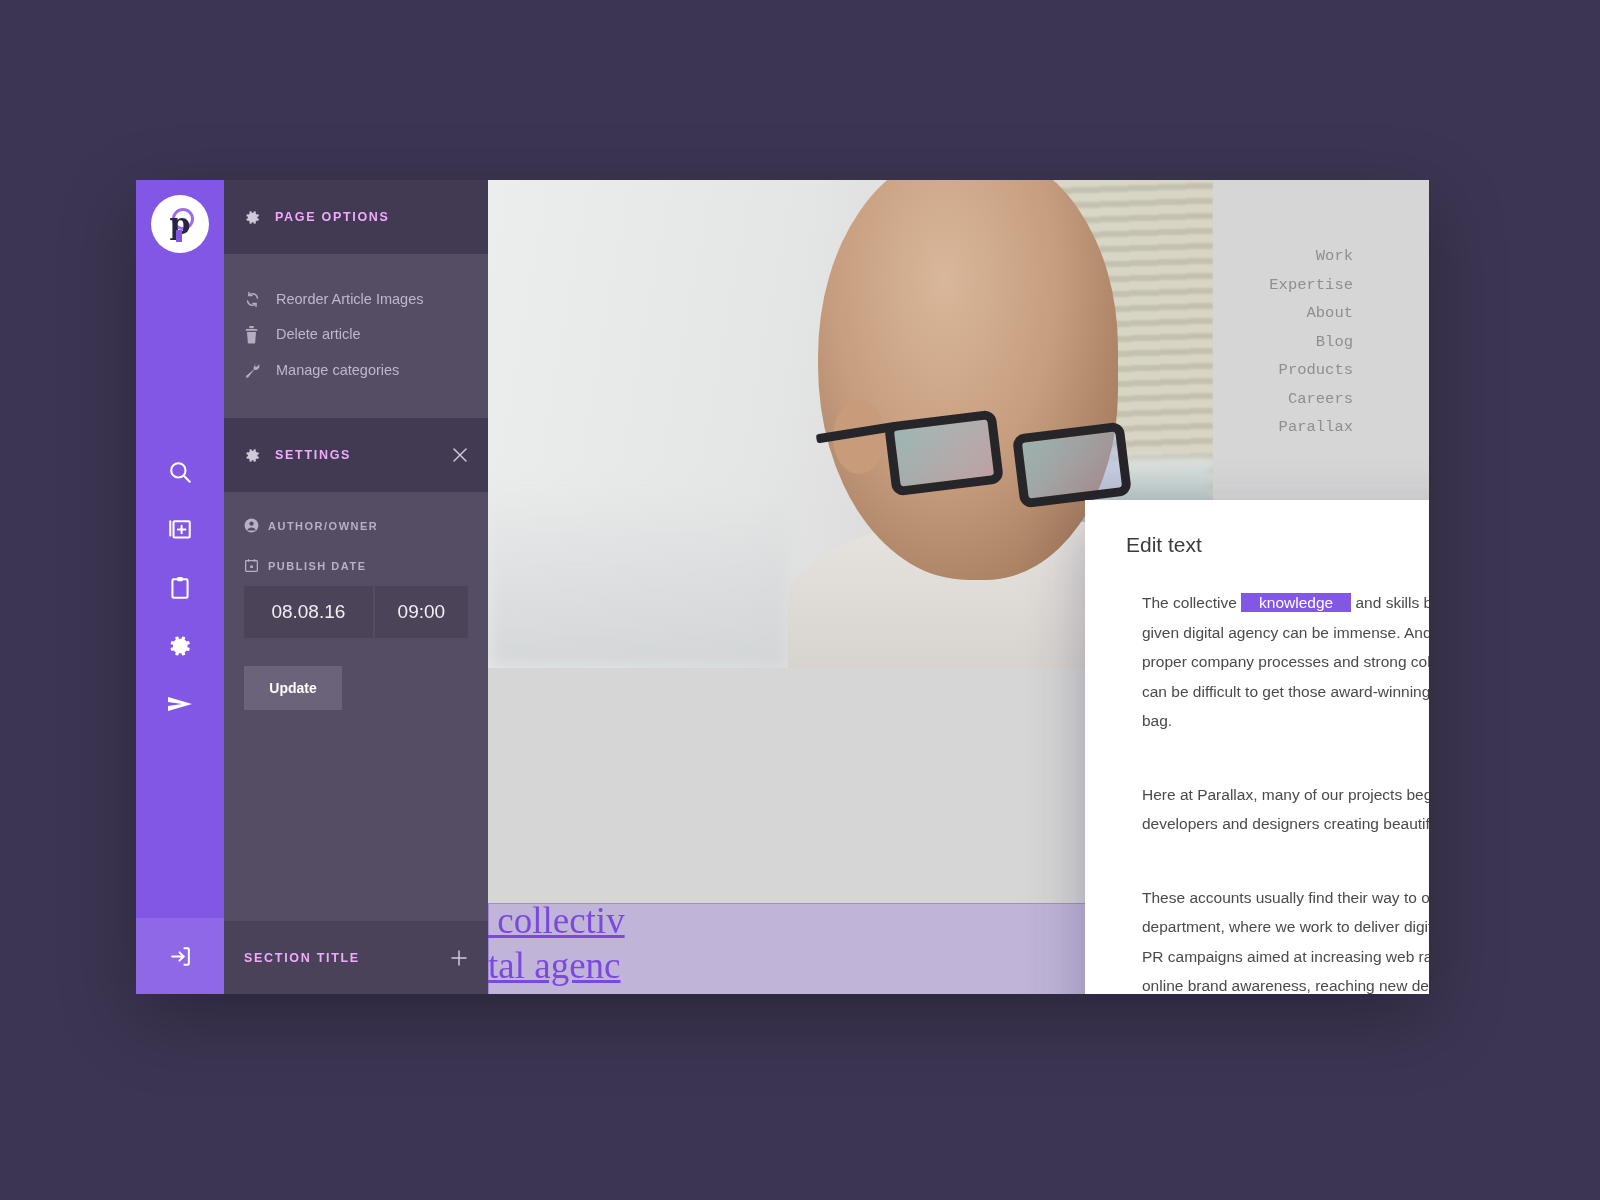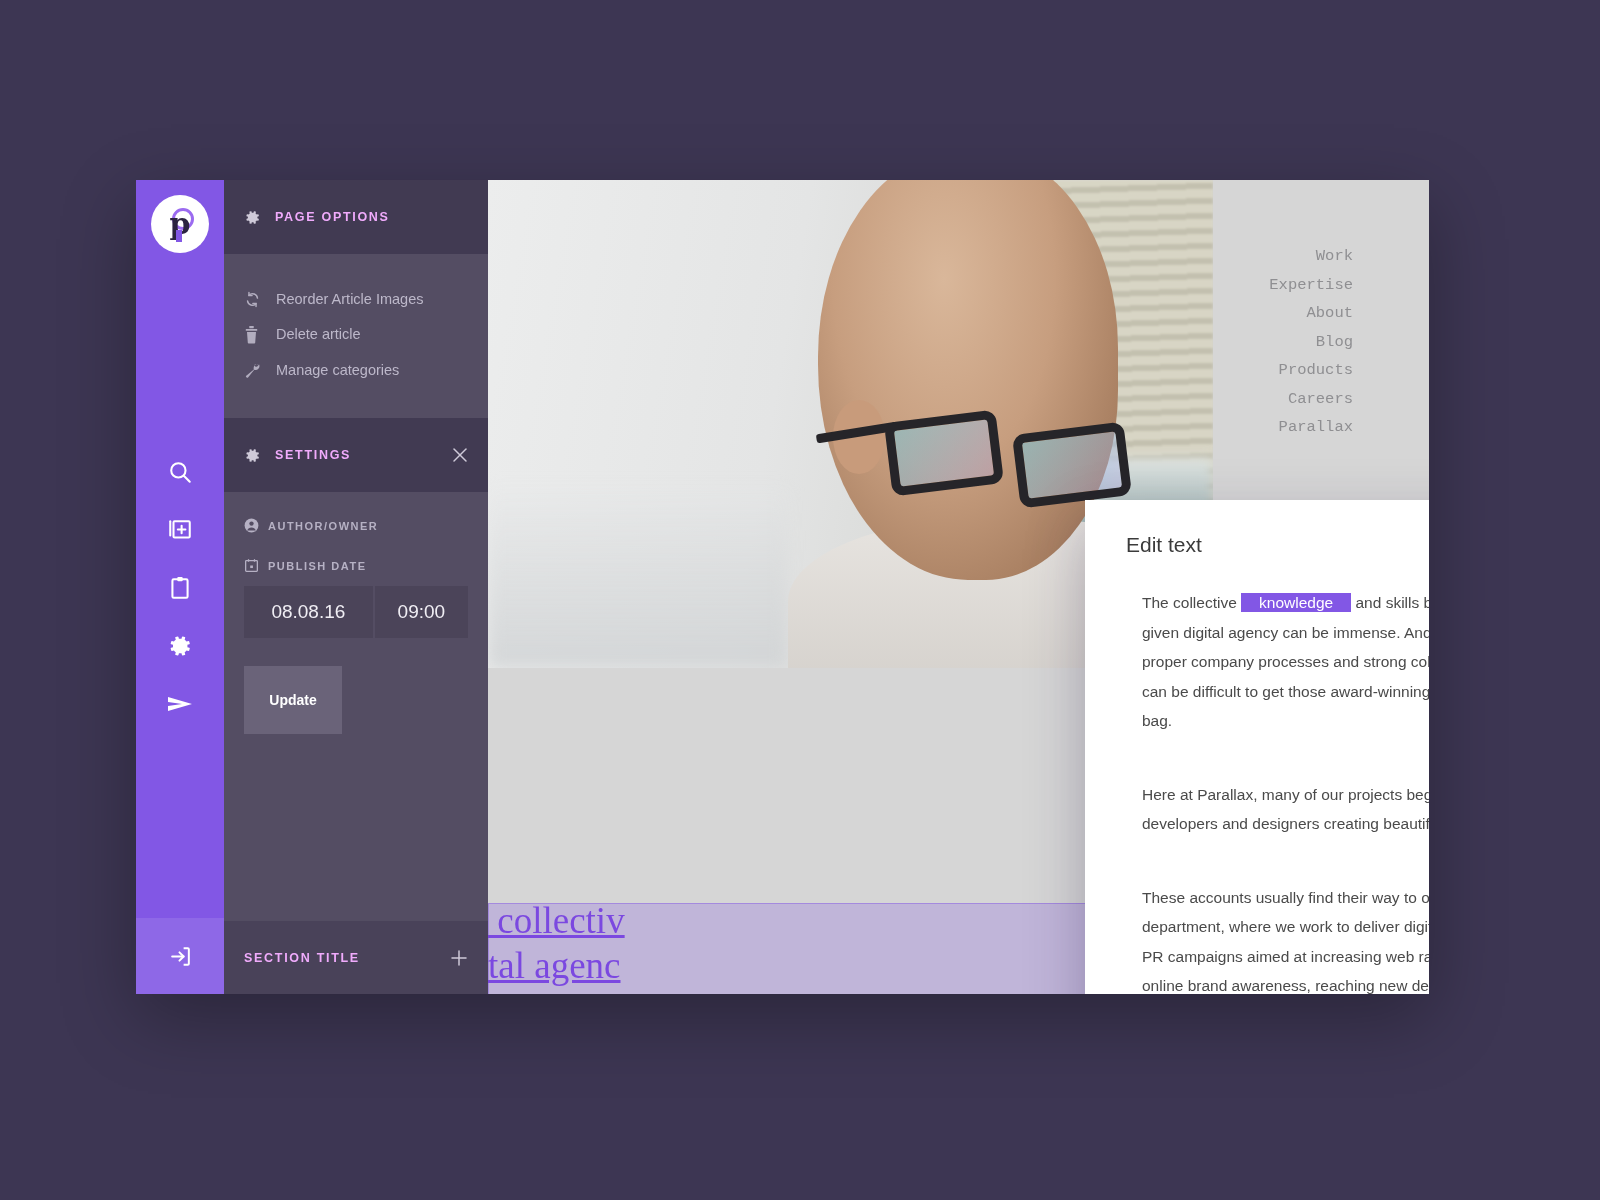--- a/index.html
+++ b/index.html
@@ -128,21 +128,21 @@
   #date-row{ display:flex; gap:2px; }
   .date-cell{
     background:#4b4459; height:52px;
     display:flex; align-items:center; justify-content:center;
     color:#f0eef4; font-size:19px; cursor:pointer;
   }
   #date-field{ flex:1 1 58%; }
   #time-field{ flex:1 1 42%; }
 
   #side-update{
-    margin-top:28px; width:98px; height:68px;
+    margin-top:28px; width:98px; height:44px;
     background:#6a6379; color:#fff; border:none;
     font-size:14px; font-weight:700; cursor:pointer;
     font-family:"Liberation Sans", sans-serif;
   }
 
   #section-title-bar{
     margin-top:auto; background:#494259;
     border-top:1px solid rgba(255,255,255,.06);
   }
 

